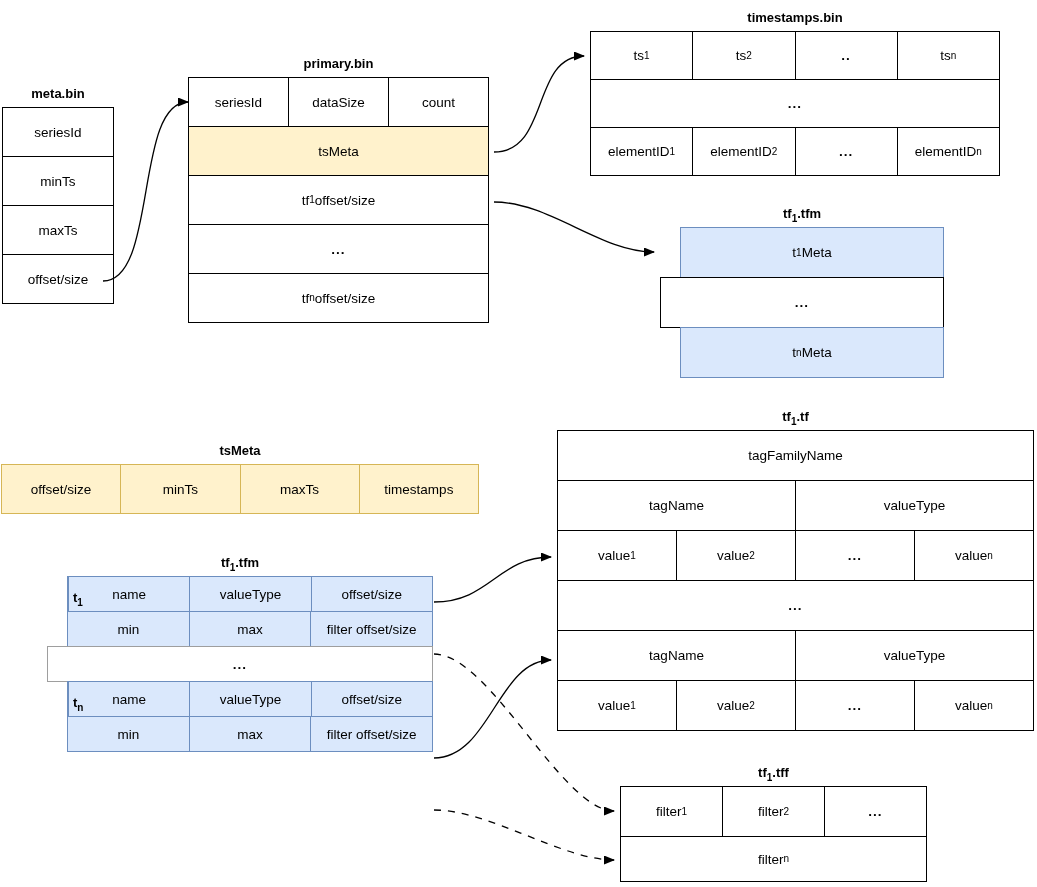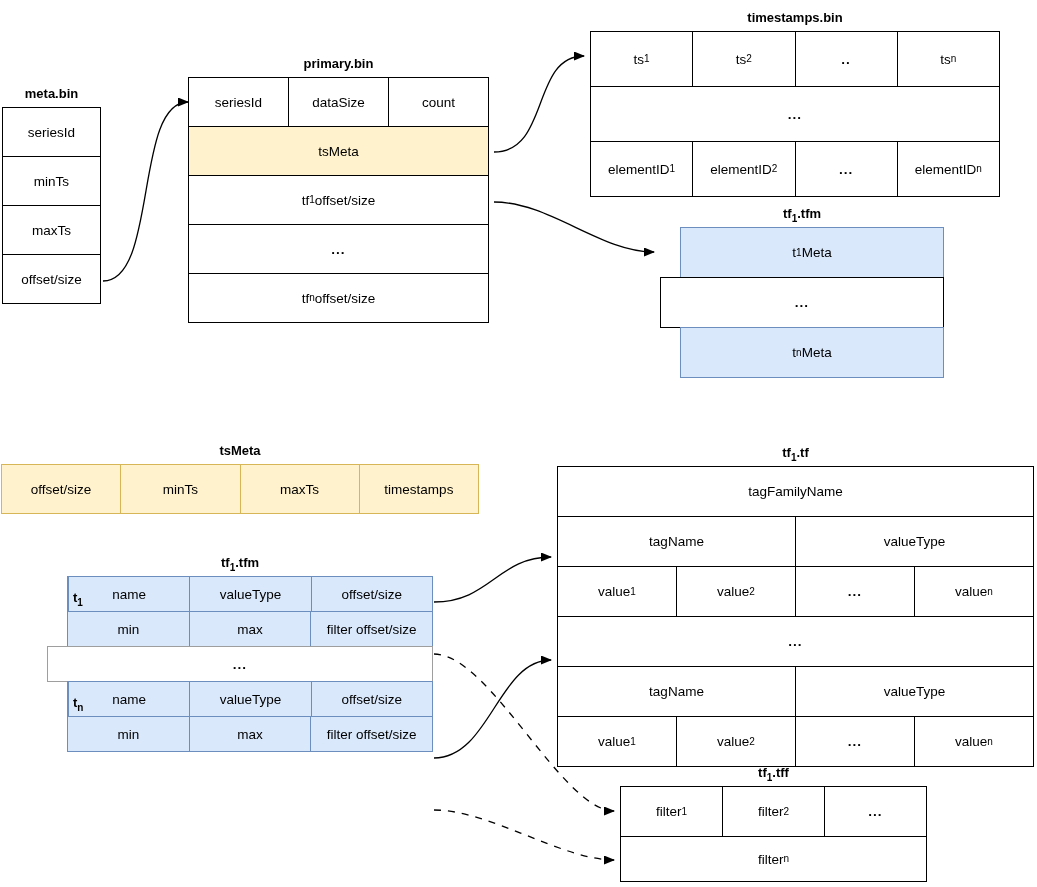--- a/index.html
+++ b/index.html
@@ -18,39 +18,39 @@
     border:1px solid #000;position:relative;
   }
   .row + .row{margin-top:-1px;}
   .cell{
     flex:1;display:flex;align-items:center;justify-content:center;
     font-size:13.5px;box-sizing:border-box;position:relative;
     border-left:1px solid #000;white-space:nowrap;padding:0 2px;
     overflow:hidden;
   }
   .cell:first-child{border-left:none;}
-  .h46{height:46px}.h49{height:56px}.h50{height:50px}.h51{height:51px}.h52{height:36px}
+  .h46{height:46px}.h49{height:49px}.h50{height:50px}.h51{height:51px}.h52{height:36px}
   .yellow{background:#FFF2CC;}
   .yb{border-color:#D6B656;}
   .yb .cell{border-left-color:#D6B656;}
   .blue{background:#DAE8FC;margin-left:20px;}
   .bb{border-color:#6C8EBF;}
   .bb .cell{border-left-color:#6C8EBF;}
   .grayb{border-color:#9e9e9e;}
   .dots{font-weight:bold;letter-spacing:1px;}
   sub{font-size:10px;line-height:0;}
   .rowlabel{
     position:absolute;left:5px;bottom:6px;font-weight:bold;font-size:13px;
   }
   #wires{position:absolute;left:0;top:0;pointer-events:none;}
 </style>
 </head>
 <body>
 
-<div class="tbl" style="left:2px;top:107px;width:99px;">
+<div class="tbl" style="left:2px;top:107px;width:112px;">
   <div class="ttl">meta.bin</div>
   <div class="row h50">
       <div class="cell">seriesId</div>
     </div>
   <div class="row h50">
       <div class="cell">minTs</div>
     </div>
   <div class="row h50">
       <div class="cell">maxTs</div>
     </div>
@@ -144,21 +144,21 @@
     <div class="cell">valueType</div>
     <div class="cell">offset/size</div>
   </div>
   <div class="row h52 blue bb">
     <div class="cell">min</div>
     <div class="cell">max</div>
     <div class="cell">filter offset/size</div>
   </div>
 </div>
 
-<div class="tbl" style="left:557px;top:430px;width:477px;margin-top:36px;">
+<div class="tbl" style="left:557px;top:430px;width:477px;">
   <div class="ttl">tf<sub>1</sub>.tf</div>
   <div class="row h51">
       <div class="cell">tagFamilyName</div>
     </div>
   <div class="row h51">
     <div class="cell">tagName</div>
     <div class="cell">valueType</div>
   </div>
   <div class="row h51">
     <div class="cell">value<sub>1</sub></div>

